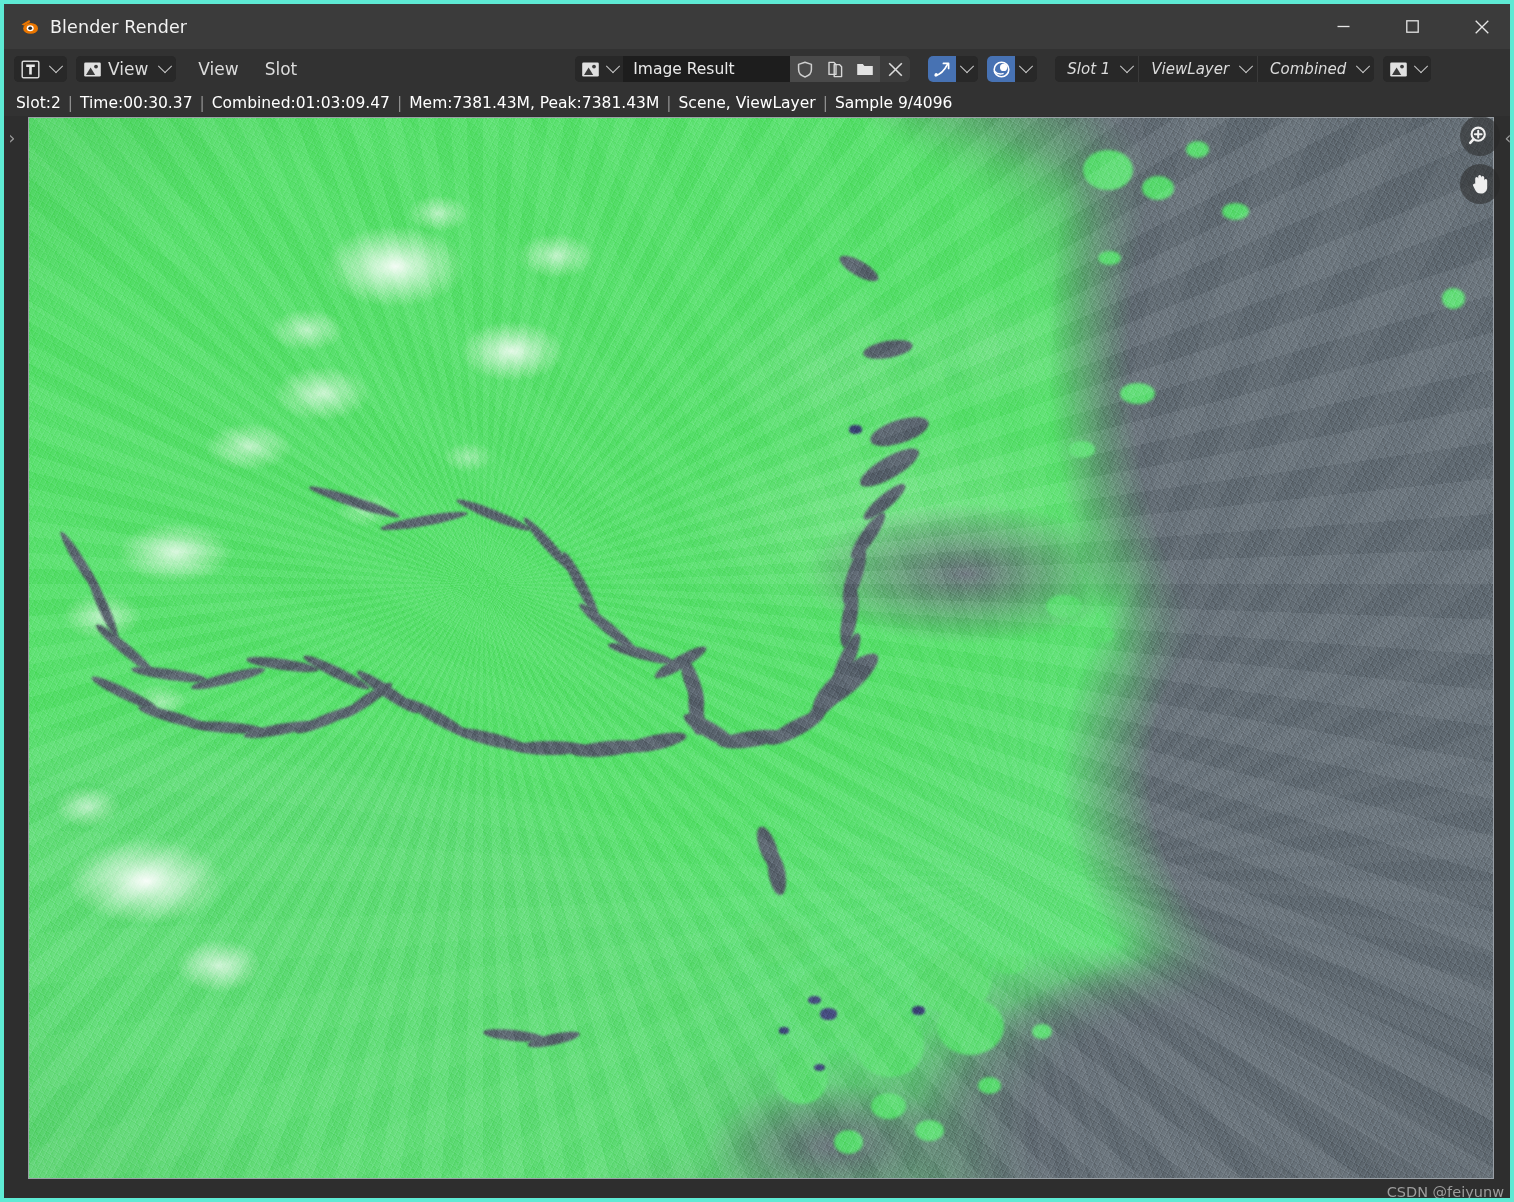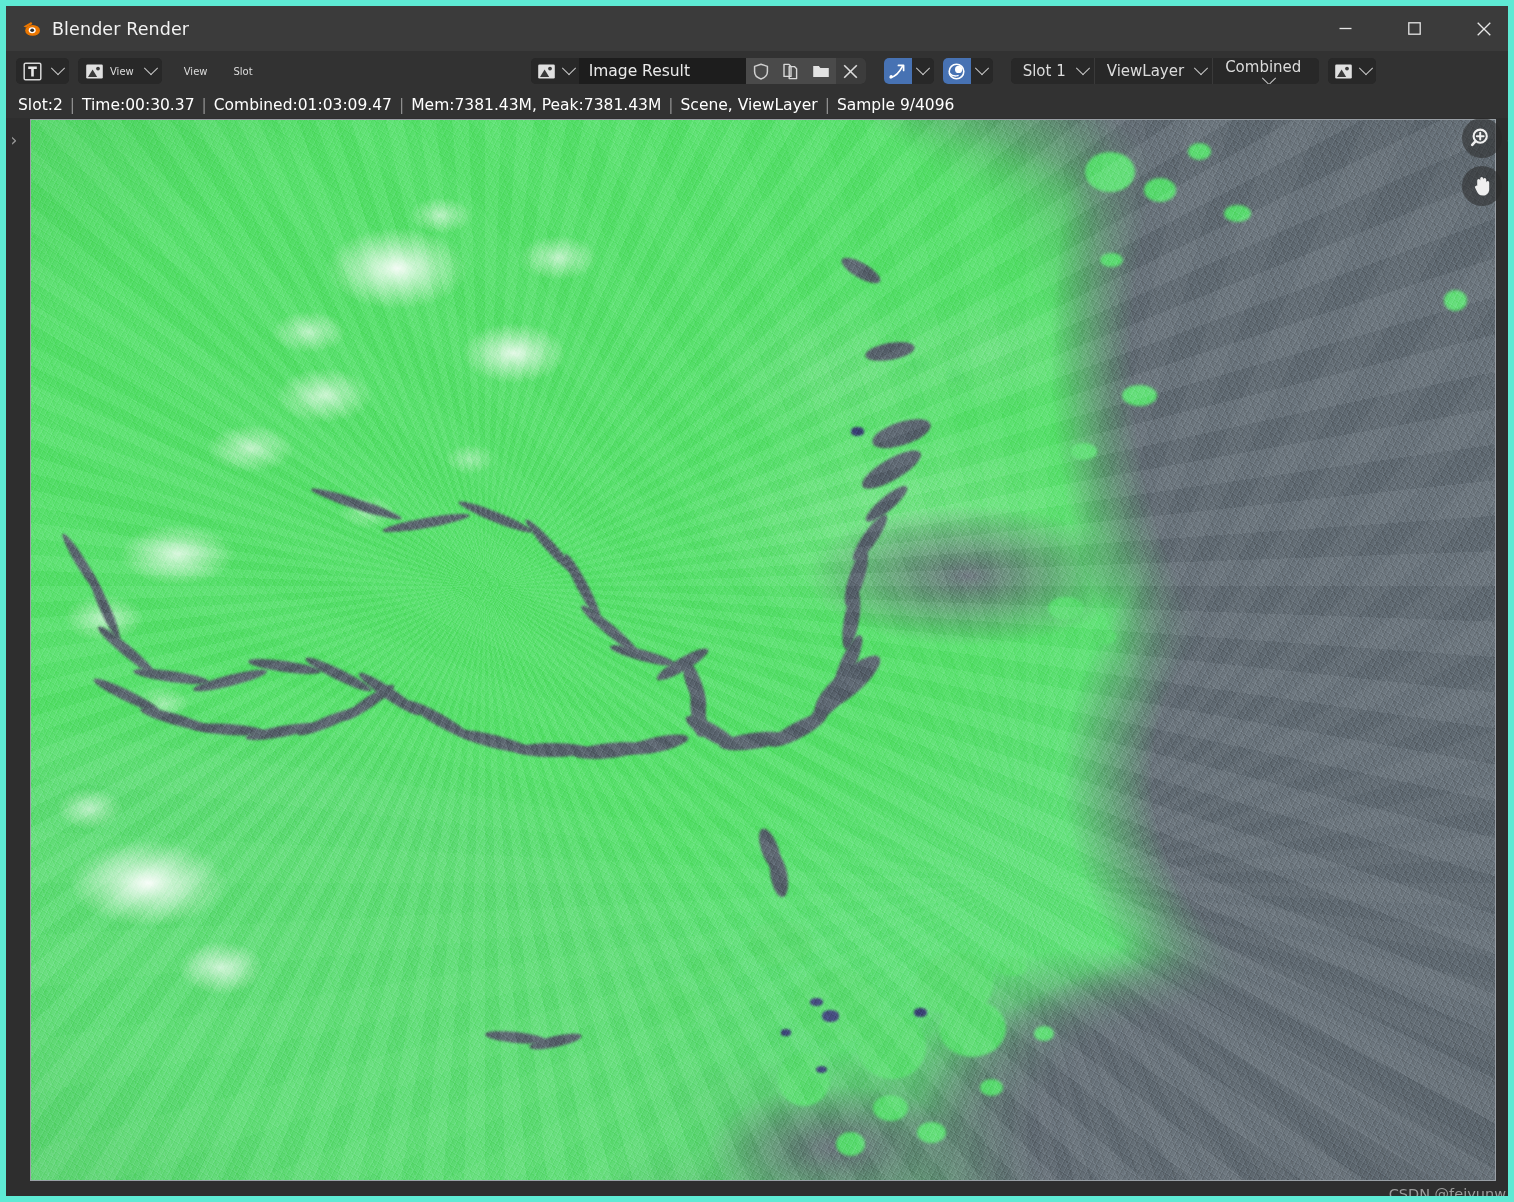--- a/index.html
+++ b/index.html
@@ -14,21 +14,21 @@
     font-family: "DejaVu Sans", "Liberation Sans", sans-serif;
     -webkit-font-smoothing: antialiased;
   }
 
   #app {
     position: relative;
     width: 1514px;
     height: 1202px;
     background: #3a3a3a;
     box-sizing: border-box;
-    border: 6px solid #5eead4;
+    border: 4px solid #5eead4;
     overflow: hidden;
   }
 
   
   .titlebar {
     position: absolute;
     left: 0; top: 0;
     width: 1512px;
     height: 45px;
     background: #3b3b3b;
@@ -94,21 +94,21 @@
     overflow: hidden;
   }
 
   .btn {
     display: inline-flex;
     align-items: center;
     justify-content: center;
     height: 26px;
     padding: 0 7px;
     color: #dcdcdc;
-    font-size: 10px;
+    font-size: 17px;
     background: #282828;
     cursor: default;
     box-sizing: border-box;
   }
   .btn.plain {
     background: transparent;
     padding: 0 13px;
   }
 
   .chev {
@@ -166,21 +166,21 @@
     display: inline-flex;
     align-items: center;
     height: 26px;
     background: #282828;
     color: #dcdcdc;
     font-size: 15px;
     padding: 0 8px 0 12px;
     cursor: default;
     box-sizing: border-box;
   }
-  .dropdown .lbl { margin-right: 12px; }
+  .dropdown .lbl { margin-right: 12px; font-style: italic; }
   .sep-v {
     width: 1px;
     height: 26px;
     background: #3a3a3a;
   }
 
   .spacer-sm { width: 9px; flex: 0 0 auto; }
   .spacer-md { width: 18px; flex: 0 0 auto; }
   .flexgap { flex: 1 1 auto; }
 
@@ -527,21 +527,21 @@
       <div class="dropdown" style="padding-right:6px;">
         <span class="lbl">Slot 1</span>
         <i class="chev"></i>
       </div>
       <div class="sep-v"></div>
       <div class="dropdown" style="padding-right:6px;text-align:center;">
         <span class="lbl">ViewLayer</span>
         <i class="chev"></i>
       </div>
       <div class="sep-v"></div>
-      <div class="dropdown" style="padding-right:6px;flex-direction:column;">
+      <div class="dropdown" style="padding-right:6px;">
         <span class="lbl">Combined</span>
         <i class="chev"></i>
       </div>
     </div>
 
     <div class="spacer-sm"></div>
 
     <div class="pill">
       <div class="btn" style="padding:0 3px 0 6px;">
         <svg width="19" height="19" viewBox="0 0 19 19">

